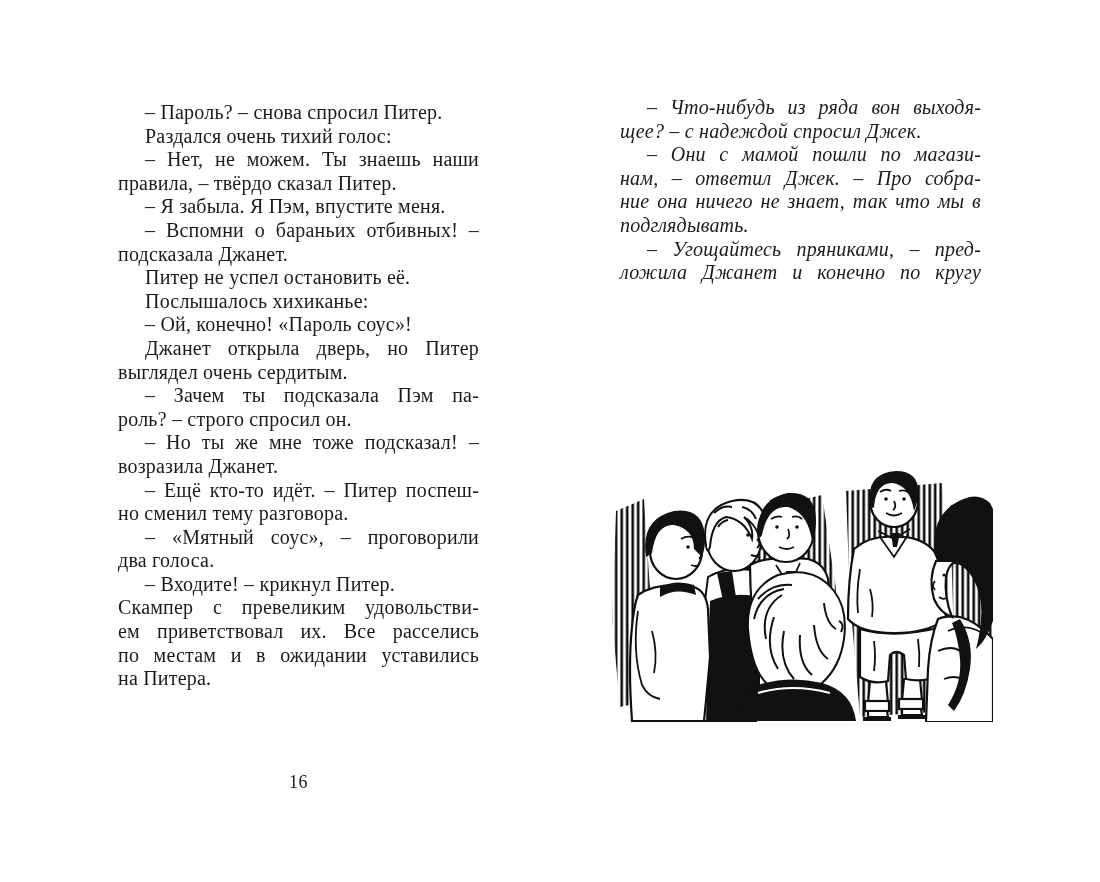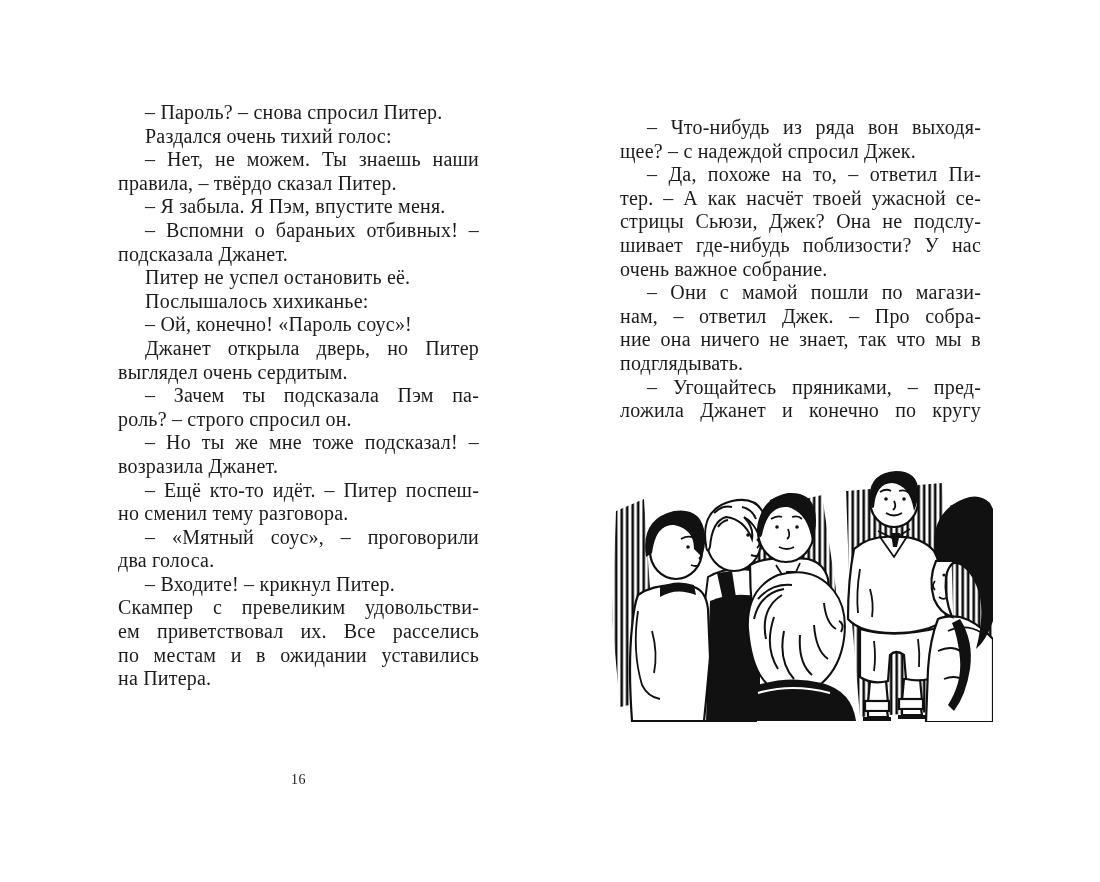--- a/index.html
+++ b/index.html
@@ -7,32 +7,32 @@
     width:1100px;height:882px;position:relative;overflow:hidden;
     background:#ffffff;
     font-family:"Liberation Serif","DejaVu Serif",serif;
     color:#1b1b1b;
   }
   .page-text{
     position:absolute;width:361px;
     font-size:20px;line-height:23.6px;letter-spacing:0.2px;
   }
   #left-text{left:118px;top:101px;}
-  #right-text{left:620px;top:116px;}
+  #right-text{left:620px;top:96px;font-style:italic;}
   .paragraph{margin:0;padding:0;}
   .line{
     text-align:justify;text-align-last:justify;
     white-space:nowrap;
   }
   .line{white-space:normal;}
   .line.last{text-align-last:left;}
   .line.first{text-indent:27px;}
   #page-number{
     position:absolute;left:118px;top:772px;width:361px;
-    text-align:center;font-size:14px;letter-spacing:0.5px;
+    text-align:center;font-size:18px;letter-spacing:0.5px;
   }
   #illustration{
     position:absolute;left:608px;top:469px;width:385px;height:253px;
   }
   #illustration svg{display:block;width:100%;height:100%;}
 </style>
 </head>
 <body>
 
 <div>
@@ -94,27 +94,20 @@
         <div class="line last">на Питера.</div>
       </div>
     </div>
 
   <div id="page-number">16</div>
 
   <div class="page-text" id="right-text">
       <div class="paragraph">
         <div class="line first">– Что-нибудь из ряда вон выходя-</div>
         <div class="line last">щее? – с надеждой спросил Джек.</div>
-      </div>
-      <div class="paragraph">
-        <div class="line first">– Да, похоже на то, – ответил Пи-</div>
-        <div class="line">тер. – А как насчёт твоей ужасной се-</div>
-        <div class="line">стрицы Сьюзи, Джек? Она не подслу-</div>
-        <div class="line">шивает где-нибудь поблизости? У нас</div>
-        <div class="line last">очень важное собрание.</div>
       </div>
       <div class="paragraph">
         <div class="line first">– Они с мамой пошли по магази-</div>
         <div class="line">нам, – ответил Джек. – Про собра-</div>
         <div class="line">ние она ничего не знает, так что мы в</div>
         <div class="line last">подглядывать.</div>
       </div>
       <div class="paragraph">
         <div class="line first">– Угощайтесь пряниками, – пред-</div>
         <div class="line">ложила Джанет и конечно по кругу</div>

